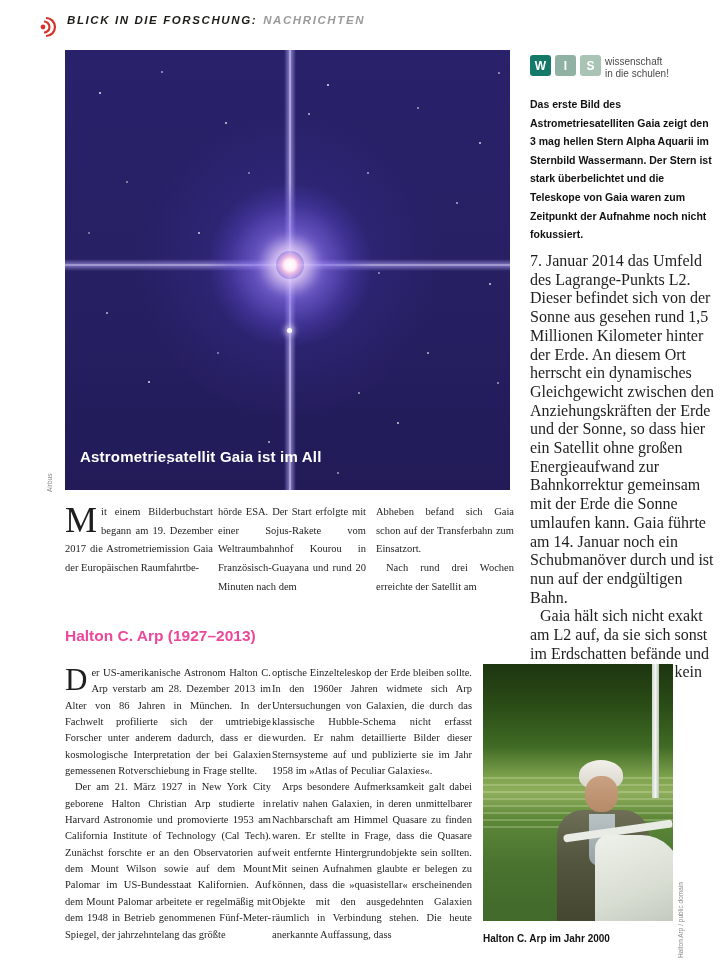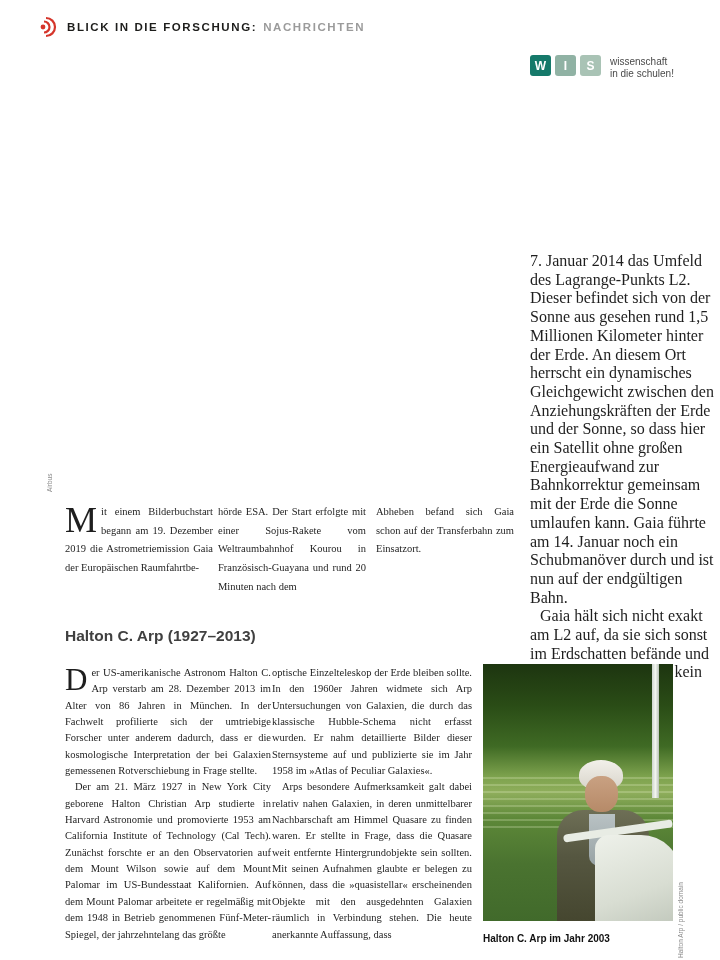--- a/index.html
+++ b/index.html
@@ -4,21 +4,21 @@
 <style>
   * { margin:0; padding:0; box-sizing:border-box; }
   html,body { background:#e8e8e8; }
   .page {
     position:relative; width:720px; height:960px; margin:0 auto;
     background:#ffffff; overflow:hidden;
     font-family:"Liberation Serif", serif; color:#1a1a1a;
   }
 
   
-  .header { position:absolute; left:36px; top:14px; display:flex; align-items:center; }
+  .header { position:absolute; left:36px; top:14px; display:flex; align-items:flex-start;font-style:italic; }
   .header-icon { width:24px; height:26px; margin-right:7px; }
   .header-title { font-family:"Liberation Sans", sans-serif; font-weight:bold;
     font-size:11.5px; letter-spacing:1.6px; color:#1d1d1b; white-space:nowrap; }
   .header-sub { color:#9b9b9b; margin-left:6px; }
 
   
   .gaia { position:absolute; left:65px; top:50px; width:445px; height:440px;
     background:
       radial-gradient(circle at 50% 49%, rgba(90,70,190,.55) 0%, rgba(60,48,150,.35) 22%, rgba(0,0,0,0) 48%),
       linear-gradient(180deg, #29226b 0%, #272064 45%, #221b58 100%);
@@ -57,41 +57,41 @@
     font-family:"Liberation Sans", sans-serif; font-size:6.5px; color:#8a8a8a; }
 
   
   .wis { position:absolute; left:530px; top:55px; display:flex; align-items:flex-start; }
   .wis-box { width:21px; height:21px; border-radius:3px; margin-right:4px;
     display:flex; align-items:center; justify-content:center;
     font-family:"Liberation Sans", sans-serif; font-weight:bold; font-size:12px; color:#fff; }
   .wis-box-w { background:#15796a; }
   .wis-box-i { background:#90b2a4; }
   .wis-box-s { background:#a9c3b5; }
-  .wis-tagline { margin-left:5px; margin-top:1px;
+  .wis-tagline { margin-top:1px;
     font-family:"Liberation Sans", sans-serif; font-size:10px; line-height:11.5px; color:#4a4a4a; }
   .sidebar-lead { position:absolute; left:530px; top:95px; width:186px;
     font-family:"Liberation Sans", sans-serif; font-weight:bold; font-size:10.5px;
     line-height:18.6px; color:#111; }
   .sidebar-body { position:absolute; left:530px; top:252px; width:186px;
     font-size:16px; line-height:18.7px; color:#1e1e1e; }
   .sidebar-body .indent { text-indent:10px; display:block; }
 
   
   .col { position:absolute; top:503px; font-size:10.5px; line-height:18.7px;
     text-align:justify; color:#1e1e1e; }
   .col1 { left:65px;  width:148px; }
   .col2 { left:218px; width:148px; }
   .col3 { left:376px; width:138px; }
   .col3 .indent { text-indent:10px; display:block; }
   .dropcap { float:left; font-size:36px; line-height:30px; padding:2px 4px 0 0; font-weight:normal; }
 
   
   .arp-heading { position:absolute; left:65px; top:627px;
-    font-family:"Liberation Sans", sans-serif; font-weight:bold; font-size:15.5px; color:#404040; }
+    font-family:"Liberation Sans", sans-serif; font-weight:bold; font-size:15.5px; color:#ec4899; }
   .arp-col { position:absolute; top:665px; font-size:10.5px; line-height:16.35px;
     text-align:justify; color:#1e1e1e; }
   .arp-col1 { left:65px;  width:206px; }
   .arp-col2 { left:272px; width:200px; }
   .arp-col .indent { text-indent:10px; display:block; }
   .dropcap-sm { float:left; font-size:31px; line-height:26px; padding:2px 4px 0 0; }
 
   
   .arp-photo { position:absolute; left:483px; top:664px; width:190px; height:257px; overflow:hidden;
     background:linear-gradient(180deg, #1d3510 0%, #2a4c16 16%, #3f6a24 32%, #7ea34e 44%, #8fae5c 50%, #5d8838 60%, #4a7330 78%, #416a2b 100%); }
@@ -128,45 +128,56 @@
         <path d="M10 22 A8 8 0 0 0 10 4"></path>
         <path d="M8 18.5 A5 5 0 0 0 8 7.5"></path>
       </g>
       <circle cx="7" cy="13" r="2.4" fill="#d5352b"></circle>
     </svg>
     <div class="header-title">
       <span>BLICK IN DIE FORSCHUNG:</span><span class="header-sub">NACHRICHTEN</span>
     </div>
   </div>
 
+  <div class="gaia">
+    <div class="starfield"></div>
+    <div class="spike-v"></div>
+    <div class="spike-h"></div>
+    <div class="star-glow"></div>
+    <div class="star-core"></div>
+    <div class="star-dot2"></div>
+    <div class="gaia-caption">Astrometriesatellit Gaia ist im All</div>
+  </div>
   <div class="credit-left">Airbus</div>
 
   <div class="wis">
     <div class="wis-box wis-box-w">W</div>
     <div class="wis-box wis-box-i">I</div>
     <div class="wis-box wis-box-s">S</div>
     <div class="wis-tagline">
       <div>wissenschaft</div>
       <div>in die schulen!</div>
     </div>
   </div>
 
+  <div class="sidebar-lead">Das erste Bild des Astrometriesatelliten Gaia zeigt den 3 mag hellen Stern Alpha Aquarii im Sternbild Wassermann. Der Stern ist stark überbelichtet und die Teleskope von Gaia waren zum Zeitpunkt der Aufnahme noch nicht fokussiert.</div>
   <div class="sidebar-body">
     <span>7. Januar 2014 das Umfeld des Lagrange-Punkts L2. Dieser befindet sich von der Sonne aus gesehen rund 1,5 Millionen Kilometer hinter der Erde. An diesem Ort herrscht ein dynamisches Gleichgewicht zwischen den Anziehungskräften der Erde und der Sonne, so dass hier ein Satellit ohne großen Energieaufwand zur Bahnkorrektur gemeinsam mit der Erde die Sonne umlaufen kann. Gaia führte am 14. Januar noch ein Schubmanöver durch und ist nun auf der endgültigen Bahn.</span>
     <span class="indent">Gaia hält sich nicht exakt am L2 auf, da sie sich sonst im Erdschatten befände und somit ihre Solarzellen kein Licht erreichte. Daher wählten</span>
   </div>
 
   <div class="col col1">
-    <span class="dropcap">M</span><span>it einem Bilderbuchstart begann am 19. Dezember 2019 die Astrometriemission Gaia der Europäischen Raumfahrtbe-</span>
+    <span class="dropcap">M</span><span>it einem Bilderbuchstart begann am 19. Dezember 2017 die Astrometriemission Gaia der Europäischen Raumfahrtbe-</span>
   </div>
   <div class="col col2">
     <span>hörde ESA. Der Start erfolgte mit einer Sojus-Rakete vom Weltraumbahnhof Kourou in Französisch-Guayana und rund 20 Minuten nach dem</span>
   </div>
   <div class="col col3">
     <span>Abheben befand sich Gaia schon auf der Transferbahn zum Einsatzort.</span>
+    <span class="indent">Nach rund drei Wochen erreichte der Satellit am</span>
   </div>
 
   <div class="arp-heading">Halton C. Arp (1927–2013)</div>
 
   <div class="arp-col arp-col1">
     <span class="dropcap-sm">D</span><span>er US-amerikanische Astronom Halton C. Arp verstarb am 28. Dezember 2013 im Alter von 86 Jahren in München. In der Fachwelt profilierte sich der umtriebige Forscher unter anderem dadurch, dass er die kosmologische Interpretation der bei Galaxien gemessenen Rotverschiebung in Frage stellte.</span>
     <span class="indent">Der am 21. März 1927 in New York City geborene Halton Christian Arp studierte in Harvard Astronomie und promovierte 1953 am California Institute of Technology (Cal Tech). Zunächst forschte er an den Observatorien auf dem Mount Wilson sowie auf dem Mount Palomar im US-Bundesstaat Kalifornien. Auf dem Mount Palomar arbeitete er regelmäßig mit dem 1948 in Betrieb genommenen Fünf-Meter-Spiegel, der jahrzehntelang das größte</span>
   </div>
   <div class="arp-col arp-col2">
     <span>optische Einzelteleskop der Erde bleiben sollte. In den 1960er Jahren widmete sich Arp Untersuchungen von Galaxien, die durch das klassische Hubble-Schema nicht erfasst wurden. Er nahm detaillierte Bilder dieser Sternsysteme auf und publizierte sie im Jahr 1958 im »Atlas of Peculiar Galaxies«.</span>
@@ -176,16 +187,16 @@
   <div class="arp-photo">
     <div class="water-streaks"></div>
     <div class="boat-pole"></div>
     <div class="man-body"></div>
     <div class="man-shirt"></div>
     <div class="man-hair"></div>
     <div class="man-face"></div>
     <div class="boat-rail"></div>
     <div class="boat-hull"></div>
   </div>
-  <div class="arp-caption">Halton C. Arp im Jahr 2003</div>
+  <div class="arp-caption">Halton C. Arp im Jahr 2000</div>
   <div class="credit-right">Halton Arp / public domain</div>
 
 </div>
 
 </body></html>

